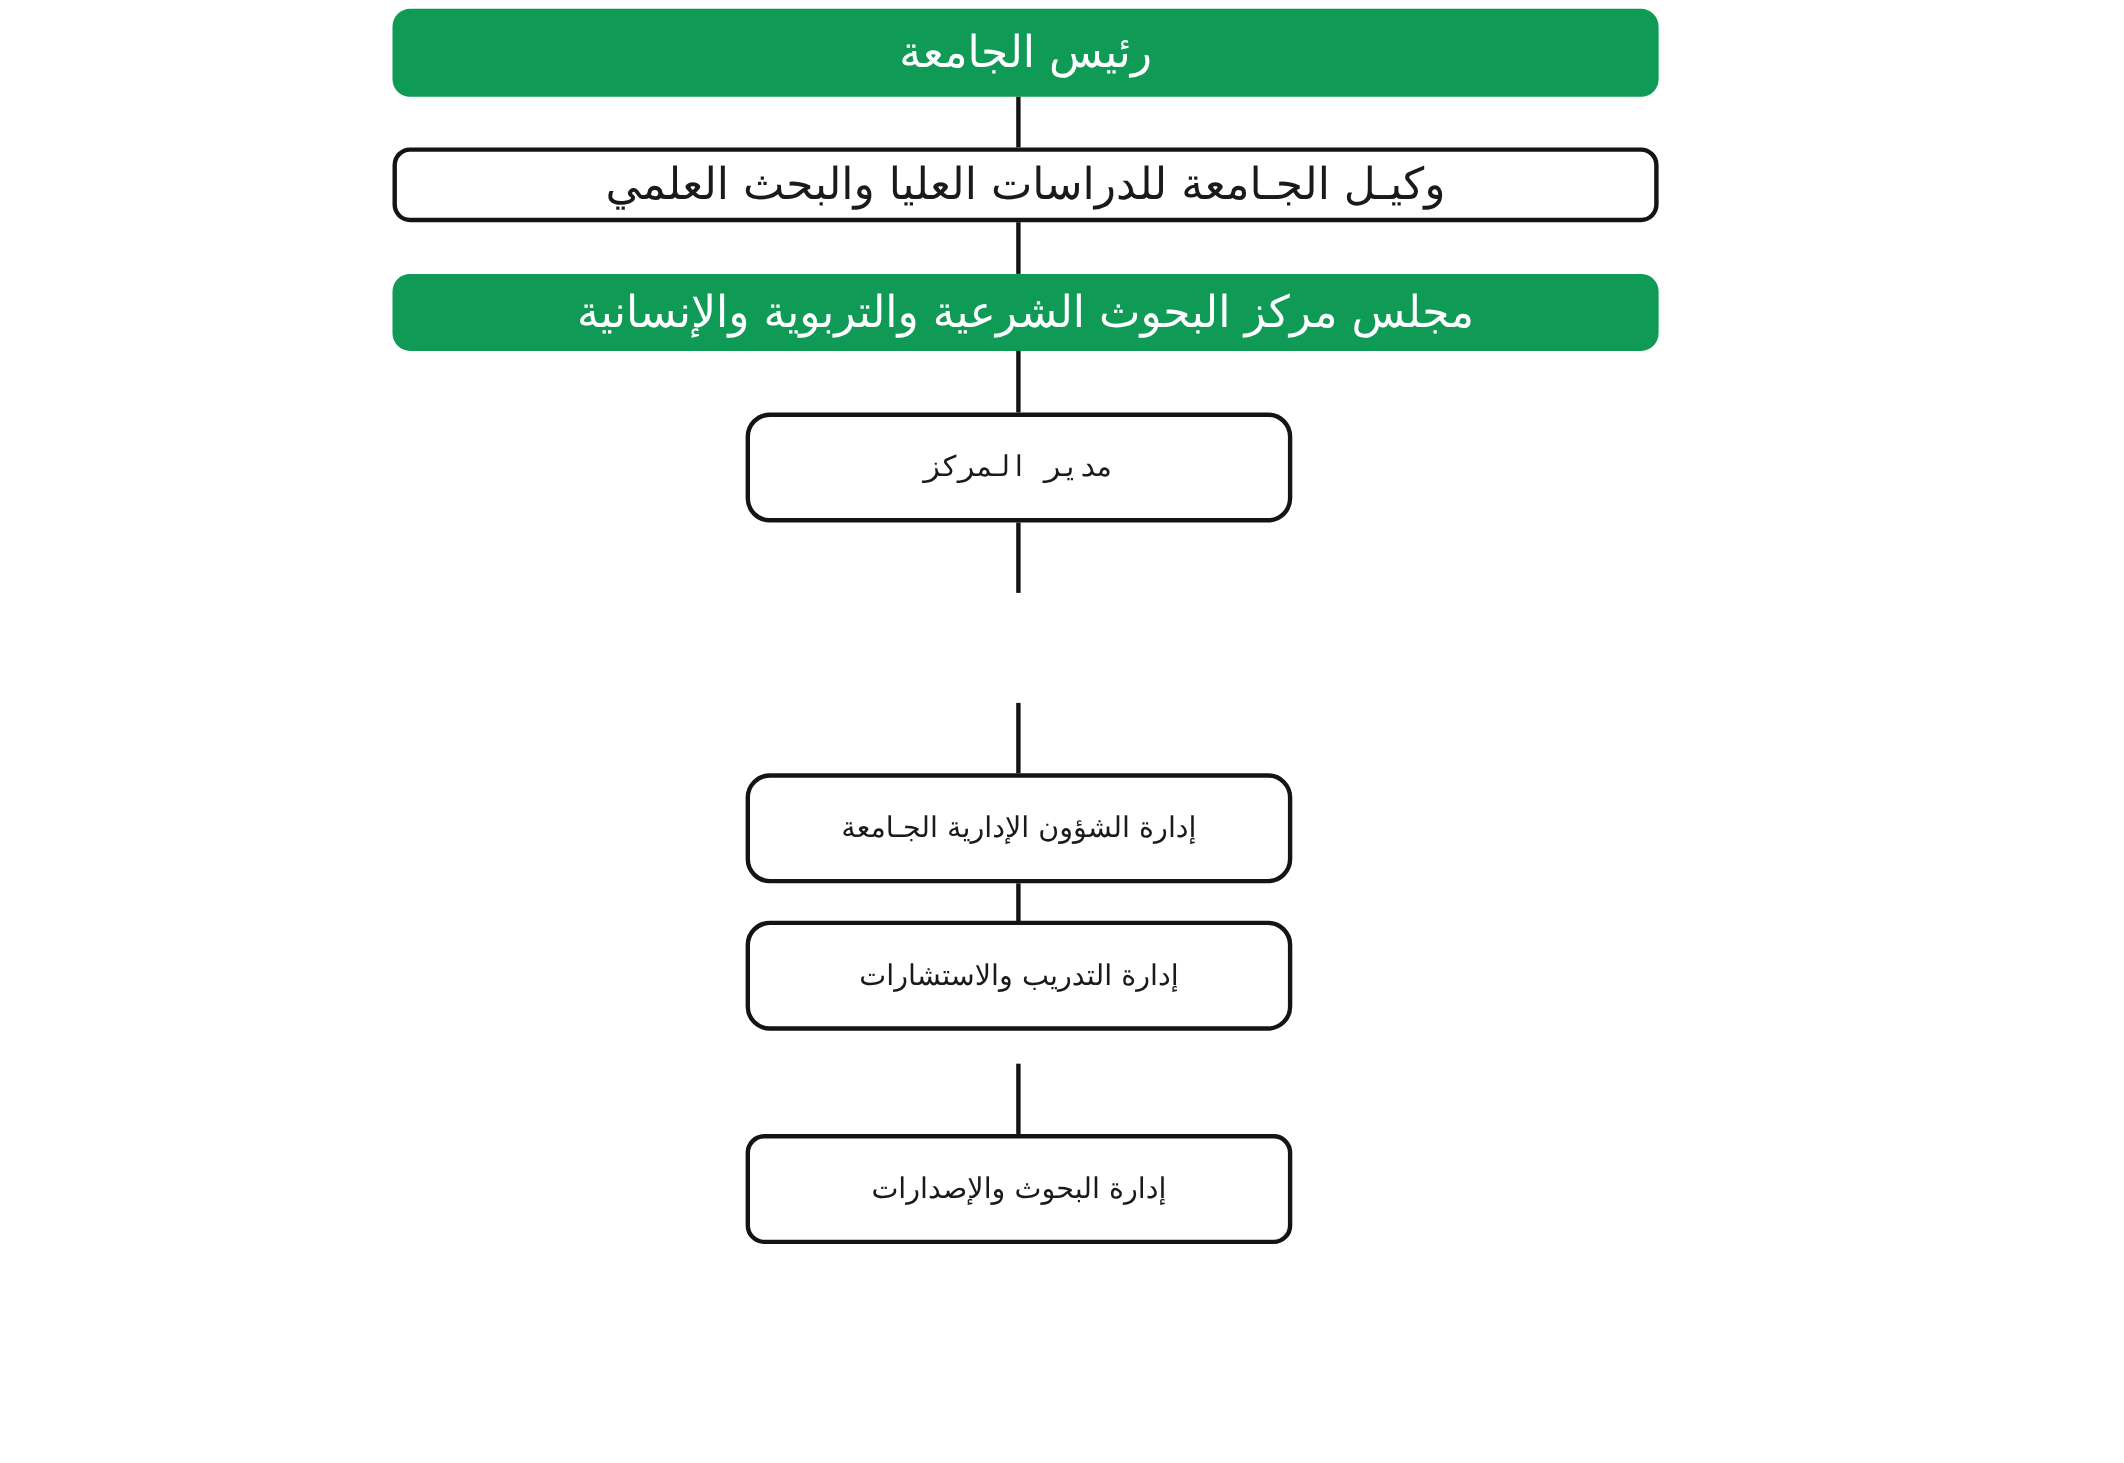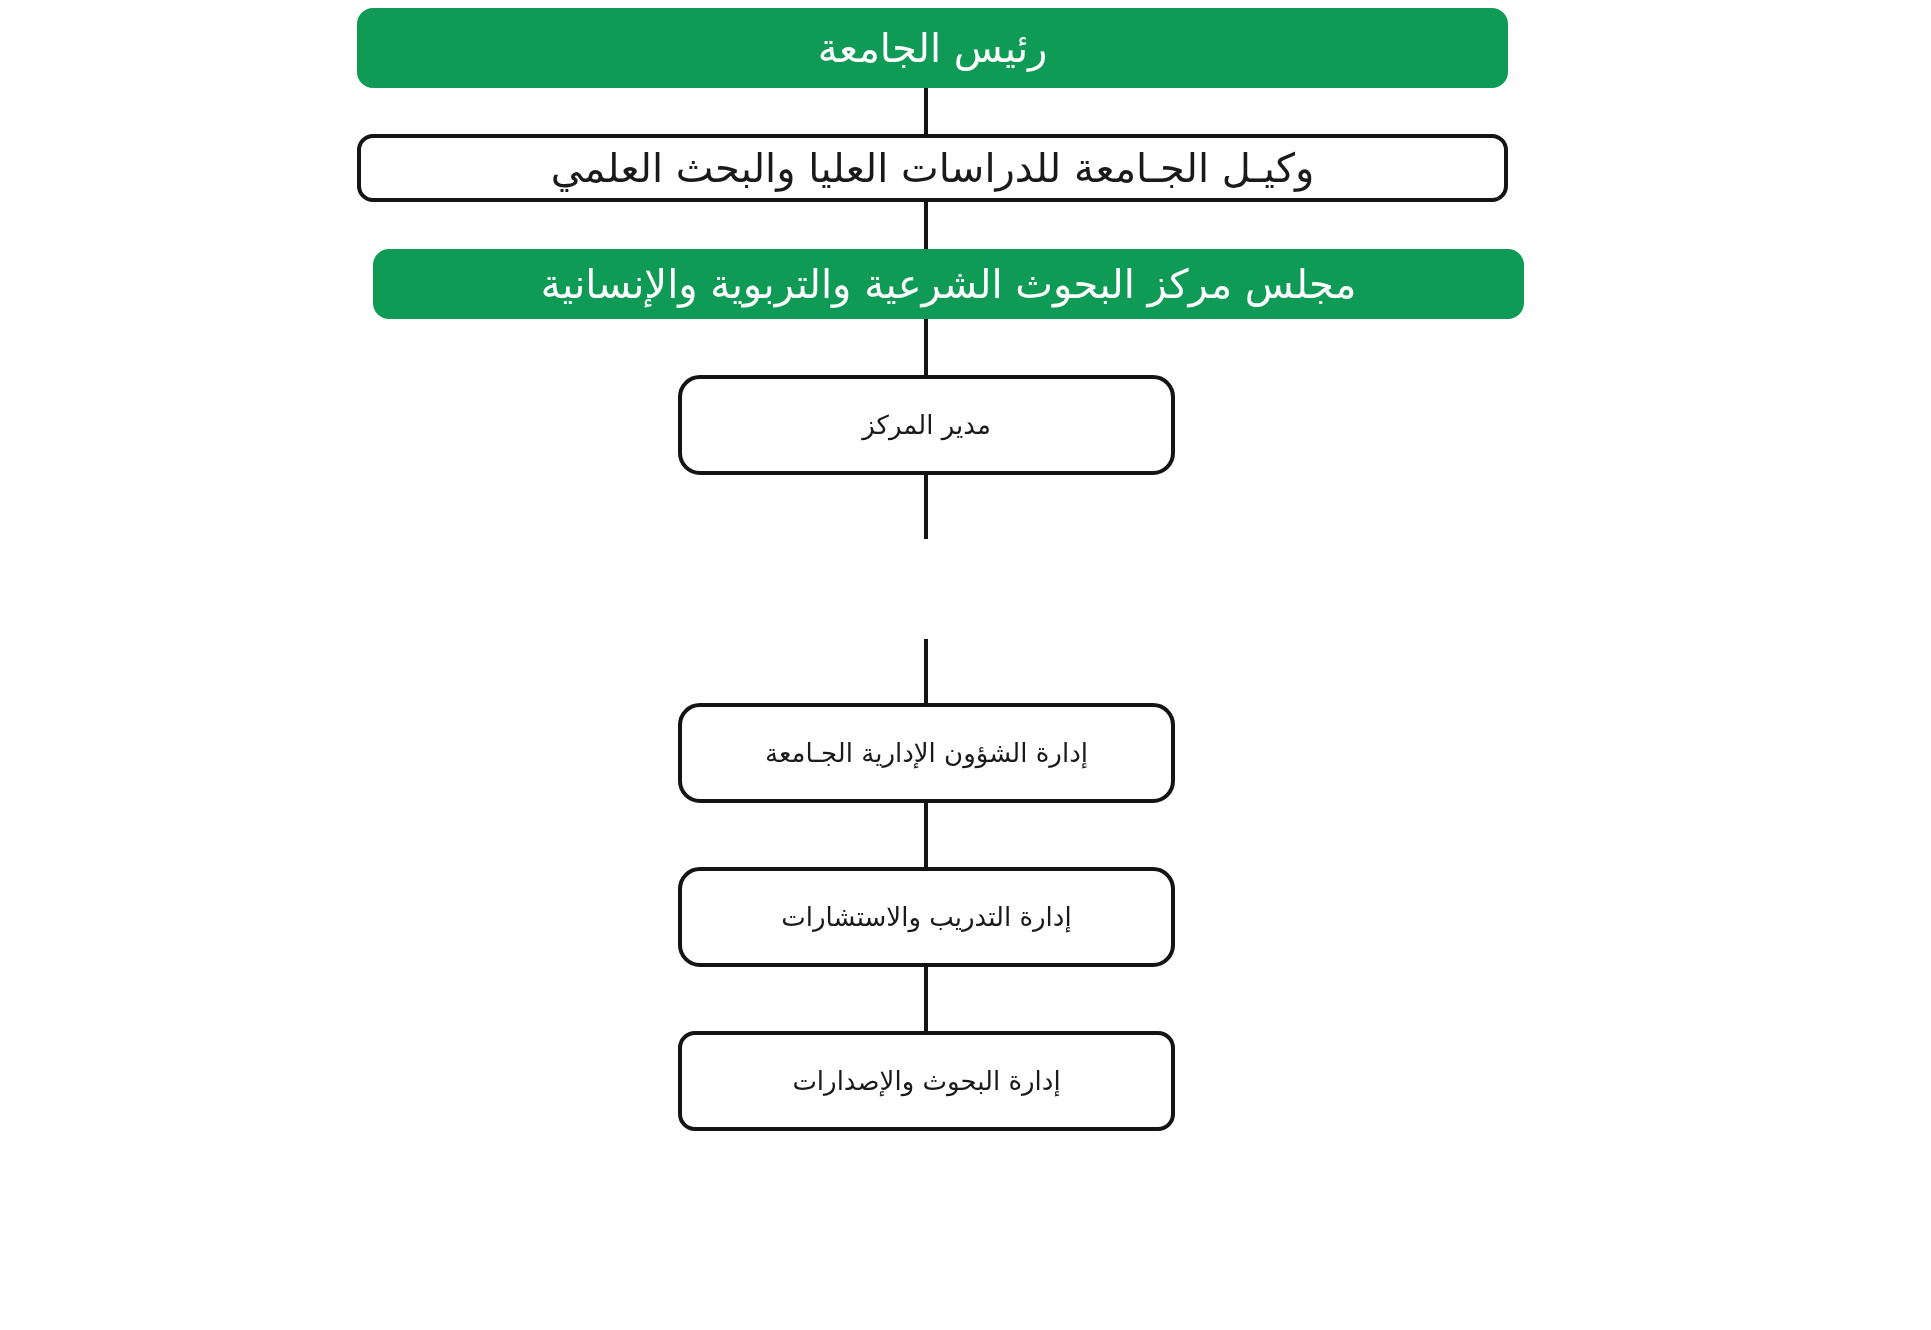--- a/index.html
+++ b/index.html
@@ -64,34 +64,34 @@
 <div class="canvas">
 
   <div class="node wide green" style="top:8px; height:80px;">رئيس الجامعة</div>
 
   <div class="vline" style="top:88px; height:46px;"></div>
 
   <div class="node wide white-wide" style="top:134px; height:68px;">وكيـل الجـامعة للدراسات العليا والبحث العلمي</div>
 
   <div class="vline" style="top:202px; height:47px;"></div>
 
-  <div class="node wide green" style="top:249px; height:70px;margin-left:16px;">مجلس مركز البحوث الشرعية والتربوية والإنسانية</div>
+  <div class="node wide green" style="top:249px; height:70px;">مجلس مركز البحوث الشرعية والتربوية والإنسانية</div>
 
   <div class="vline" style="top:319px; height:56px;"></div>
 
-  <div class="node small" style="top:375px; height:100px;">مدير المركز</div>
+  <div class="node small" style="top:375px; height:100px;font-family:Liberation Mono, monospace;">مدير المركز</div>
 
   <div class="vline" style="top:475px; height:64px;"></div>
 
 
   <div class="vline" style="top:639px; height:64px;"></div>
 
   <div class="node small" style="top:703px; height:100px;">إدارة الشؤون الإدارية الجـامعة</div>
 
   <div class="vline" style="top:803px; height:64px;"></div>
 
-  <div class="node small" style="top:867px; height:100px;">إدارة التدريب والاستشارات</div>
+  <div class="node small" style="top:837px; height:100px;">إدارة التدريب والاستشارات</div>
 
   <div class="vline" style="top:967px; height:64px;"></div>
 
   <div class="node small" style="top:1031px; height:100px;border-radius:17px;">إدارة البحوث والإصدارات</div>
 
 </div>
 
 </body></html>

